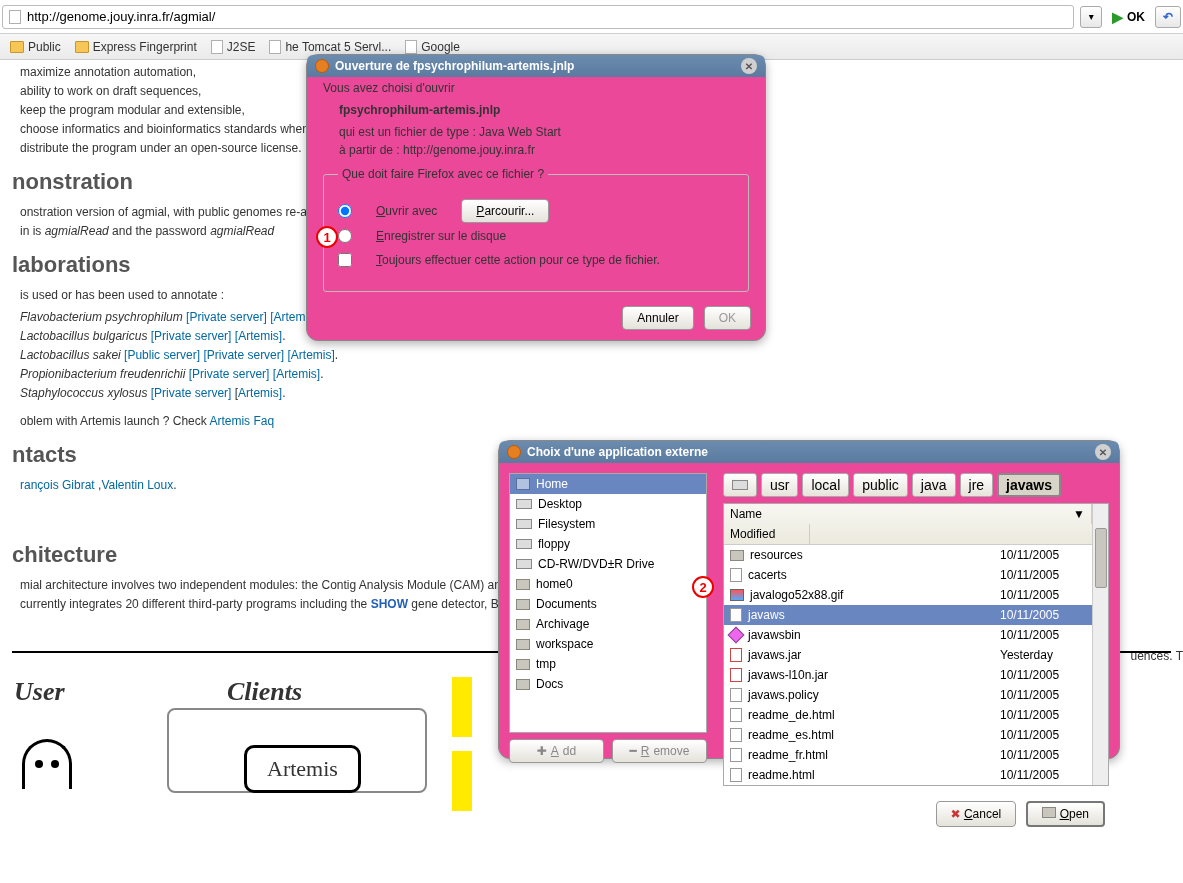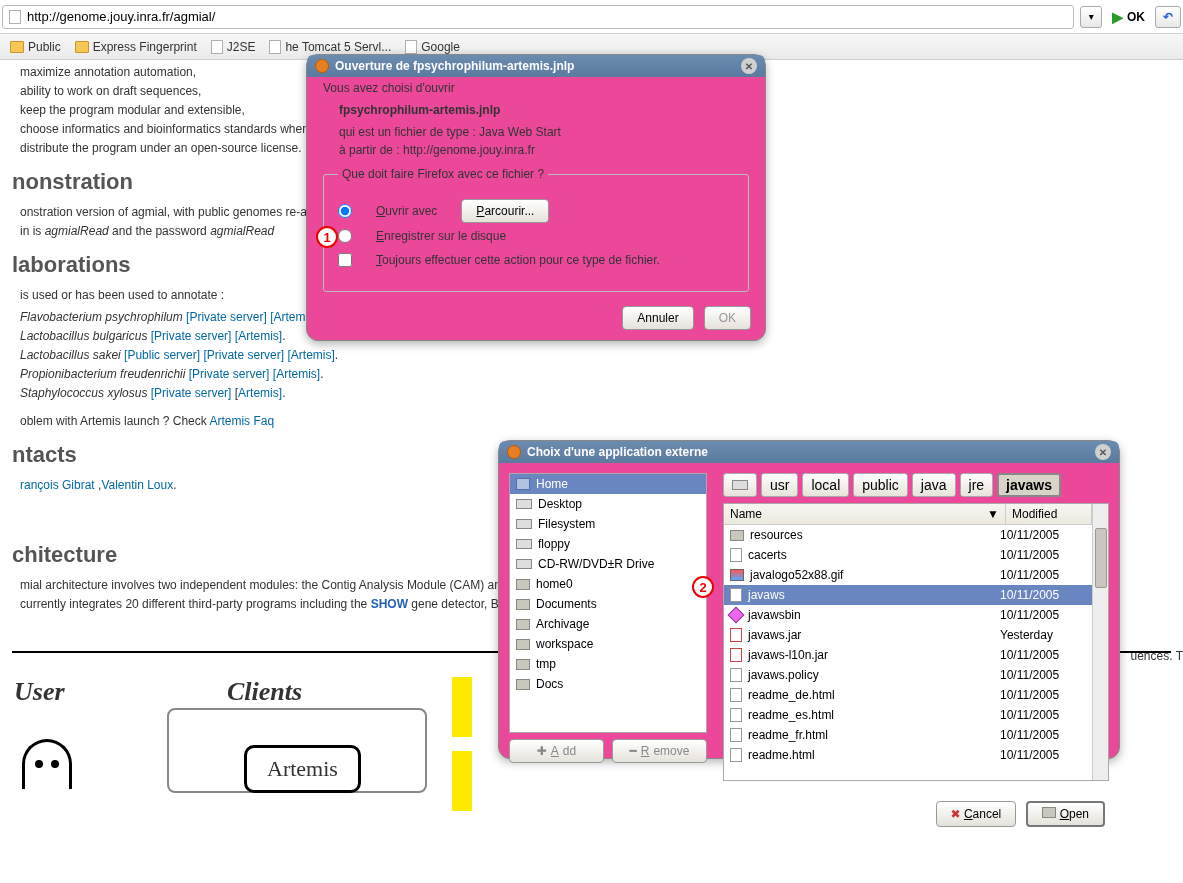--- a/index.html
+++ b/index.html
@@ -64,21 +64,21 @@
 #dlg2 .body2 { display:flex; gap:16px; padding:10px; height:328px; }
 .places { width:198px; border:1px solid #aaa; background:#fff; overflow:auto; }
 .places .row { padding:3px 6px; display:flex; align-items:center; gap:6px; cursor:pointer; }
 .places .row.sel { background:#6a86c0; color:#fff; }
 .right-pane { flex:1; display:flex; flex-direction:column; }
 .crumbs { display:flex; gap:4px; flex-wrap:wrap; margin-bottom:6px; }
 .crumb { border:1px solid #aaa; background:linear-gradient(#fff,#e6e3da); border-radius:3px; padding:3px 8px; font-size:14px; cursor:pointer; }
 .crumb.active { background:#d8d4c8; border:2px solid #888; padding:2px 7px; font-weight:bold; }
 .filelist-wrap { flex:1; border:1px solid #aaa; background:#fff; display:flex; }
 .filelist { flex:1; overflow:auto; }
-.fl-head { display:flex; border-bottom:1px solid #ccc; background:linear-gradient(#f7f6f1,#eceade); position:sticky; top:0; }
+.fl-head { display:flex; border-bottom:1px solid #ccc; background:linear-gradient(#f7f6f1,#eceade); position:sticky; top:0;flex-direction:column; }
 .fl-head .col { padding:3px 6px; border-right:1px solid #ccc; font-size:12px; display:flex; align-items:center; gap:4px; }
 .col-name { flex:1; } .col-mod { width:86px; }
 .fl-row { display:flex; padding:3px 6px; cursor:pointer; align-items:flex-end; gap:6px; }
 .fl-row.sel { background:#6a86c0; color:#fff; }
 .fl-row .col-name { flex:1; display:flex; align-items:center; gap:6px; }
 .fl-row .col-mod { width:86px; }
 .scrollbar-fake { width:16px; background:#eee; border-left:1px solid #ccc; position:relative; }
 .scrollbar-fake .thumb { position:absolute; top:24px; left:2px; width:12px; height:60px; background:#c8c6be; border:1px solid #999; border-radius:2px; }
 .ar-btns { display:flex; gap:8px; margin-top:6px; }
 .ar-btns .btn { flex:1; color:#888; display:flex; align-items:center; justify-content:center; gap:4px; }

